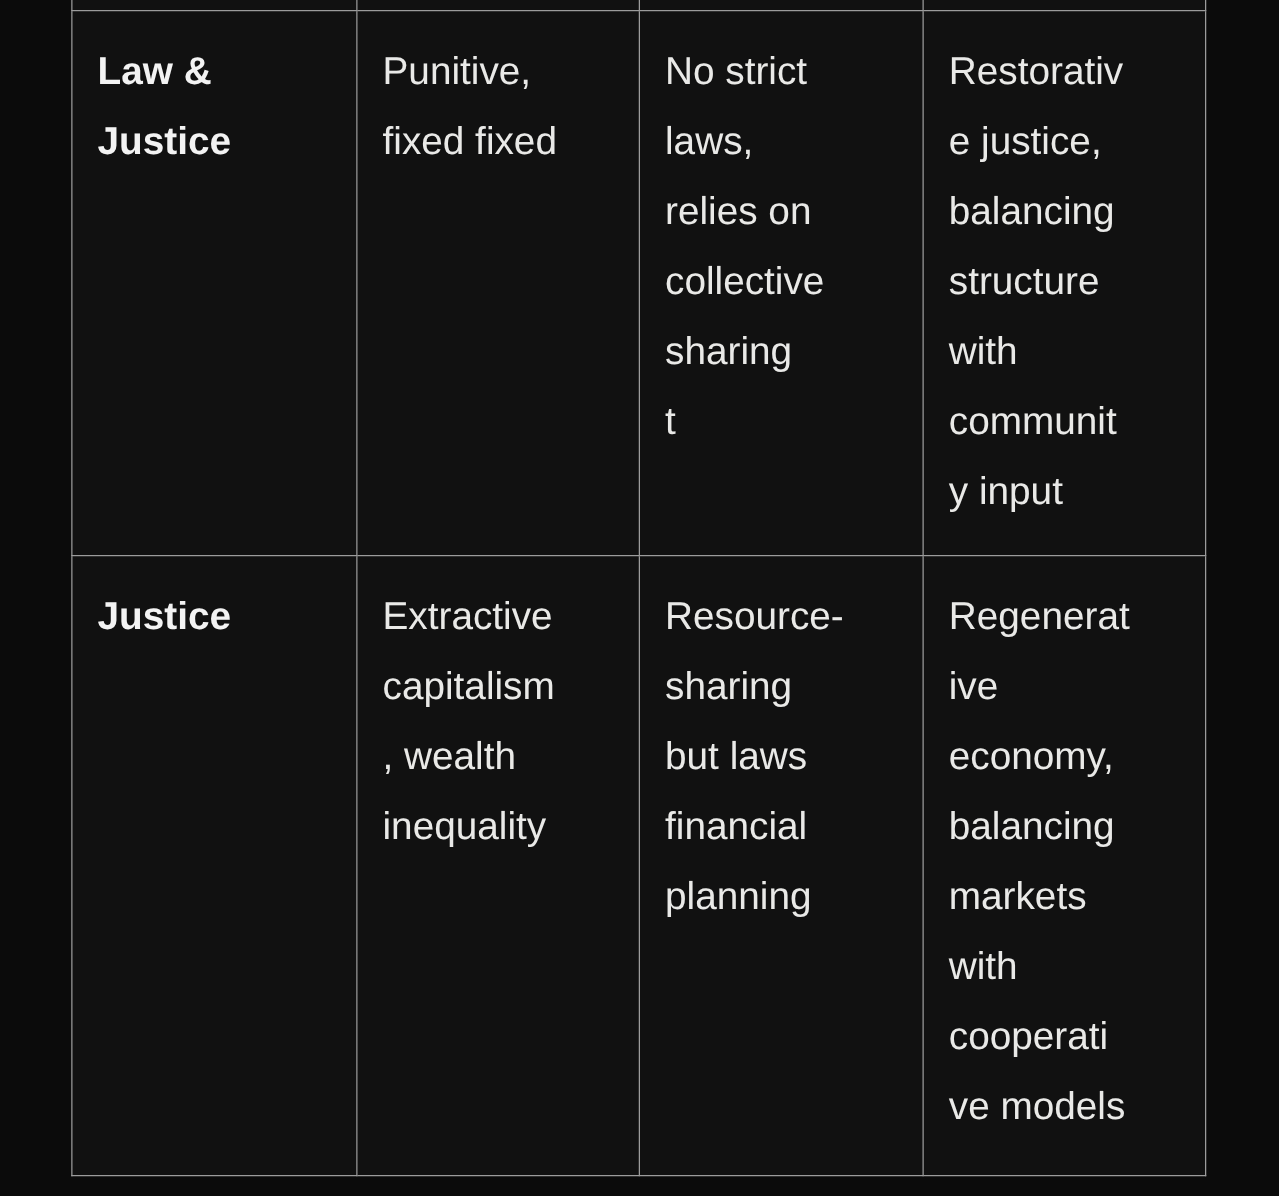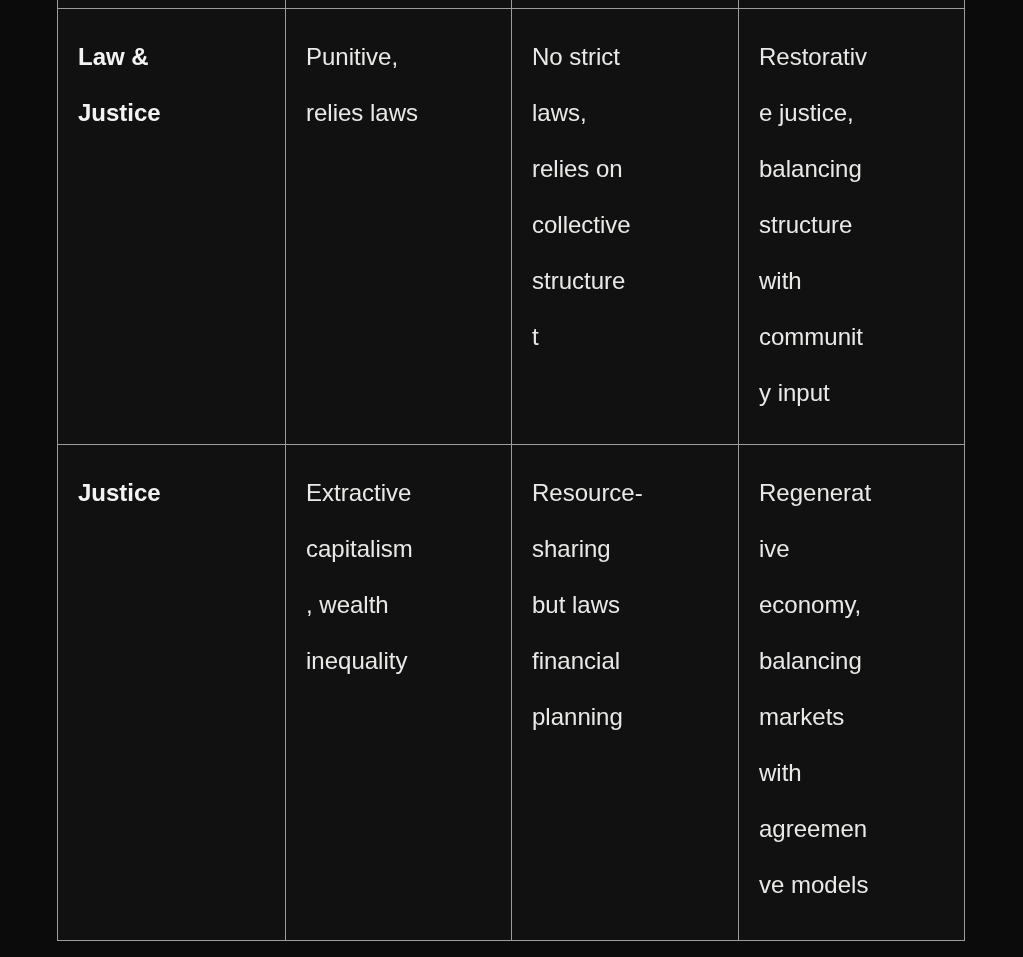--- a/index.html
+++ b/index.html
@@ -29,21 +29,21 @@
   table.cmp-table col.c2 { width: 226px; }
   table.cmp-table col.c3 { width: 227px; }
   table.cmp-table col.c4 { width: 226px; }
   table.cmp-table td,
   table.cmp-table th {
     border: 1px solid #9c9c9c;
     background: #111111;
     vertical-align: top;
     box-sizing: border-box;
     padding: 20px 12px 20px 20px;
-    font-size: 24px;
+    font-size: 31px;
     line-height: 56px;
     font-weight: 400;
     color: #e9e9e7;
     text-align: left;
     white-space: pre-line;
     overflow: hidden;
   }
   table.cmp-table th {
     font-weight: 700;
     color: #f3f3f3;
@@ -71,26 +71,26 @@
           <tr class="row-cutoff">
         <td></td>
         <td></td>
         <td></td>
         <td></td>
       </tr>
       <tr class="row-law">
         <th>Law &amp;
 Justice</th>
         <td>Punitive,
-relies laws</td>
+fixed fixed</td>
         <td>No strict
 laws,
 relies on
 collective
-structure
+sharing
 t</td>
         <td>Restorativ
 e justice,
 balancing
 structure
 with
 communit
 y input</td>
       </tr>
       <tr class="row-econ">
@@ -103,19 +103,19 @@
 sharing
 but laws
 financial
 planning</td>
         <td>Regenerat
 ive
 economy,
 balancing
 markets
 with
-agreemen
+cooperati
 ve models</td>
       </tr>
     </tbody>
       </table>
   </div>
 </div>
 
 </body></html>

